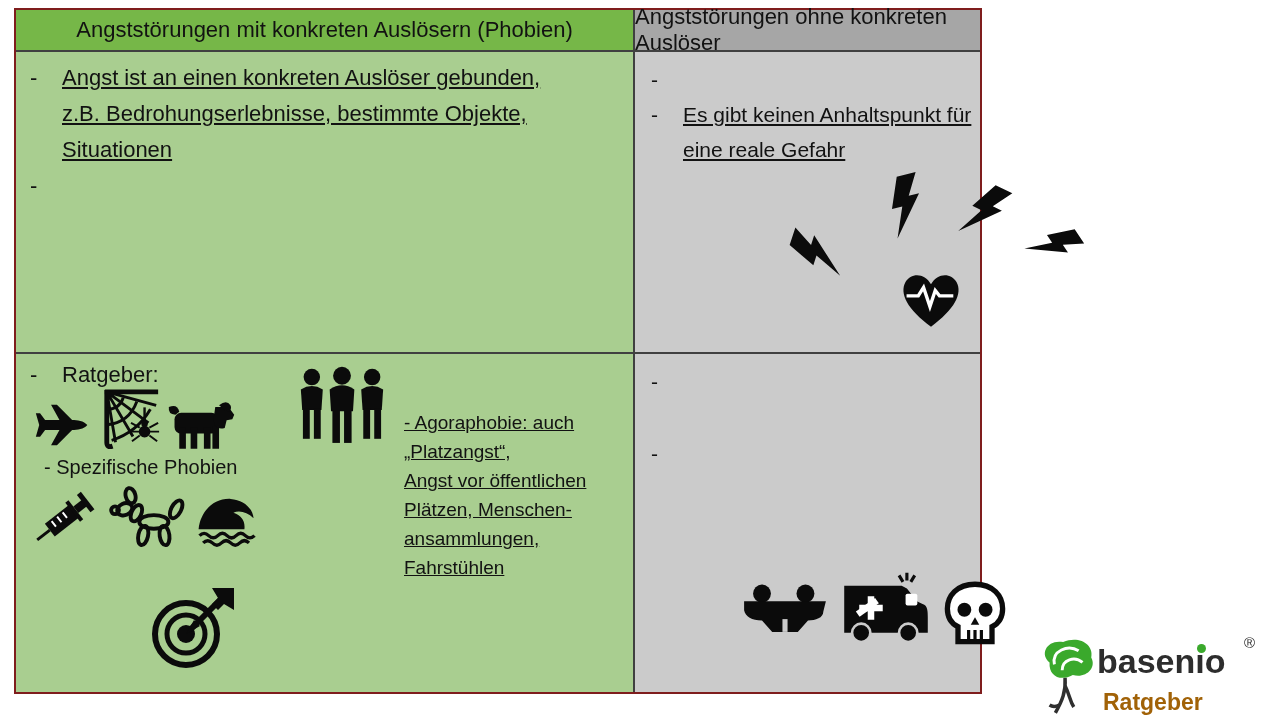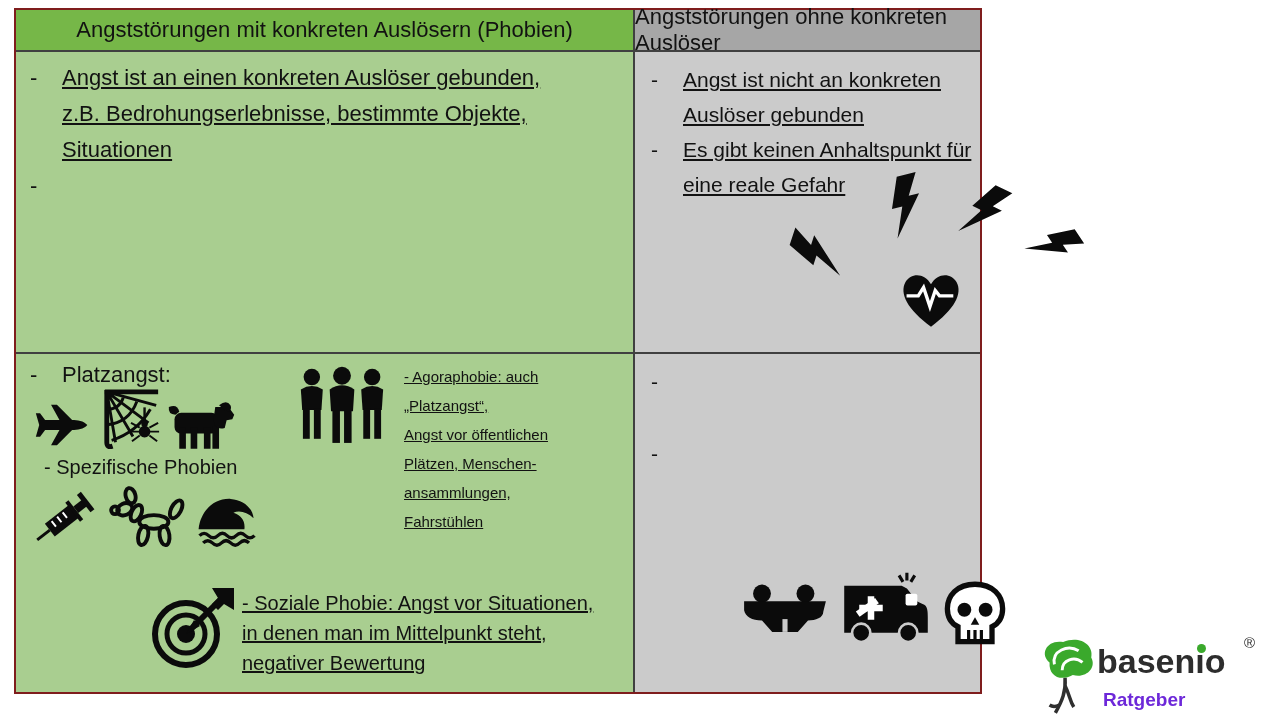--- a/index.html
+++ b/index.html
@@ -19,31 +19,31 @@
   
   .pad1{padding:8px 6px 0 14px;font-size:22px;line-height:36px;}
   .pad2{padding:10px 6px 0 16px;font-size:21px;line-height:35px;}
   .bul{display:flex;align-items:flex-start;}
   .bul .dash{flex:0 0 32px;}
   .preline{white-space:pre-line;text-decoration:underline;}
   .gaptop{margin-top:37px;}
   
   .abs{position:absolute;}
   .lbl20{font-size:20px;line-height:30px;}
-  .lbl19{font-size:15px;line-height:29px;}
+  .lbl19{font-size:19px;line-height:29px;margin-top:46px;}
   svg{display:block;}
   
   .shock{position:absolute;left:158px;top:112px;width:330px;height:195px;}
   .bolt{position:absolute;}
   
   .brand{position:absolute;left:1097px;top:644px;font-size:34px;font-weight:bold;color:#2d2d2d;line-height:1;}
   .brand .idot{position:relative;}
   .brand .idot::after{content:"";position:absolute;left:2px;top:2px;width:9px;height:9px;border-radius:50%;background:#3AA92C;}
   .reg{position:absolute;left:1244px;top:634px;font-size:15px;color:#2d2d2d;}
-  .ratgeber{position:absolute;left:1103px;top:689px;font-size:19px;font-weight:bold;color:#6d28d9;}
+  .ratgeber{position:absolute;left:1103px;top:689px;font-size:23px;font-weight:bold;color:#a16207;}
 </style>
 </head>
 <body>
 
 <div class="stage">
 
   <div class="tbl">
 
     <div class="cell hl">
       <span>Angststörungen mit konkreten Auslösern (Phobien)</span>
@@ -60,21 +60,20 @@
 Situationen</span>
       </div>
       <div class="bul">
         <span class="dash">-</span>
       </div>
     </div>
 
     <div class="cell br pad2 lastcol">
       <div class="bul">
         <span class="dash">-</span>
-        <span class="preline">Angst ist nicht an konkreten Auslöser gebunden</span>
       </div>
       <div class="bul">
         <span class="dash">-</span>
         <span class="preline">Es gibt keinen Anhaltspunkt für eine reale Gefahr</span>
       </div>
 
       <div class="shock">
         <svg class="bolt" style="left:2px;top:54px;transform:rotate(-72deg);" width="44" height="72" viewBox="0 0 52 68">
             <path d="M26 0 H48 L34 24 H46 L10 68 L24 34 H12 Z" fill="#0b0b0b"></path>
           </svg>
@@ -90,21 +89,21 @@
         <svg class="bolt" style="left:104px;top:102px;" width="68" height="64" viewBox="0 0 64 60">
           <path d="M32 57 C10 41 2 26 8 15 C13 6 26 6 32 17 C38 6 51 6 56 15 C62 26 54 41 32 57 Z" fill="#0b0b0b"></path>
           <polyline points="9,28 20,28 25,20 31,38 36,23 40,28 53,28" fill="none" stroke="#ffffff" stroke-width="3.2"></polyline>
         </svg>
       </div>
     </div>
 
     <div class="cell bl lastrow">
       <div class="abs bul" style="left:14px;top:8px;font-size:22px;">
         <span class="dash">-</span>
-        <span>Platzangst:</span>
+        <span>Ratgeber:</span>
       </div>
 
       <svg class="abs" style="left:14px;top:44px;" width="64" height="54" viewBox="0 0 64 64">
         <path d="M62 32 C58 27 50 26 44 26 L26 8 L19 8 L29 26 L12 26 L6 18 L1 18 L5 32 L1 46 L6 46 L12 38 L29 38 L19 56 L26 56 L44 38 C50 38 58 37 62 32 Z" fill="#0b0b0b"></path>
       </svg>
 
       <svg class="abs" style="left:84px;top:32px;" width="62" height="66" viewBox="0 0 64 68">
         <g stroke="#0b0b0b" fill="none">
           <path d="M5 6 H60" stroke-width="5"></path>
           <path d="M7 4 V58 q0 6 6 4" stroke-width="5"></path>
@@ -198,23 +197,20 @@
         <g fill="none" stroke="#0b0b0b">
           <circle cx="38" cy="48" r="31" stroke-width="6"></circle>
           <circle cx="38" cy="48" r="19" stroke-width="5"></circle>
         </g>
         <circle cx="38" cy="48" r="9" fill="#0b0b0b"></circle>
         <path d="M74 12 L42 44" stroke="#0b0b0b" stroke-width="6"></path>
         <path d="M38 48 L52 40 L46 34 Z" fill="#0b0b0b"></path>
         <path d="M64 2 L86 2 L86 24 L76 18 L70 24 L64 18 L70 12 Z" fill="#0b0b0b"></path>
       </svg>
 
-      <div class="abs lbl20 preline" style="left:226px;top:234px;width:395px;">- Soziale Phobie: Angst vor Situationen,
-in denen man im Mittelpunkt steht,
-negativer Bewertung</div>
     </div>
 
     <div class="cell br pad2 lastcol lastrow">
       <div class="bul">
         <span class="dash">-</span>
       </div>
       <div class="bul gaptop">
         <span class="dash">-</span>
       </div>
 

